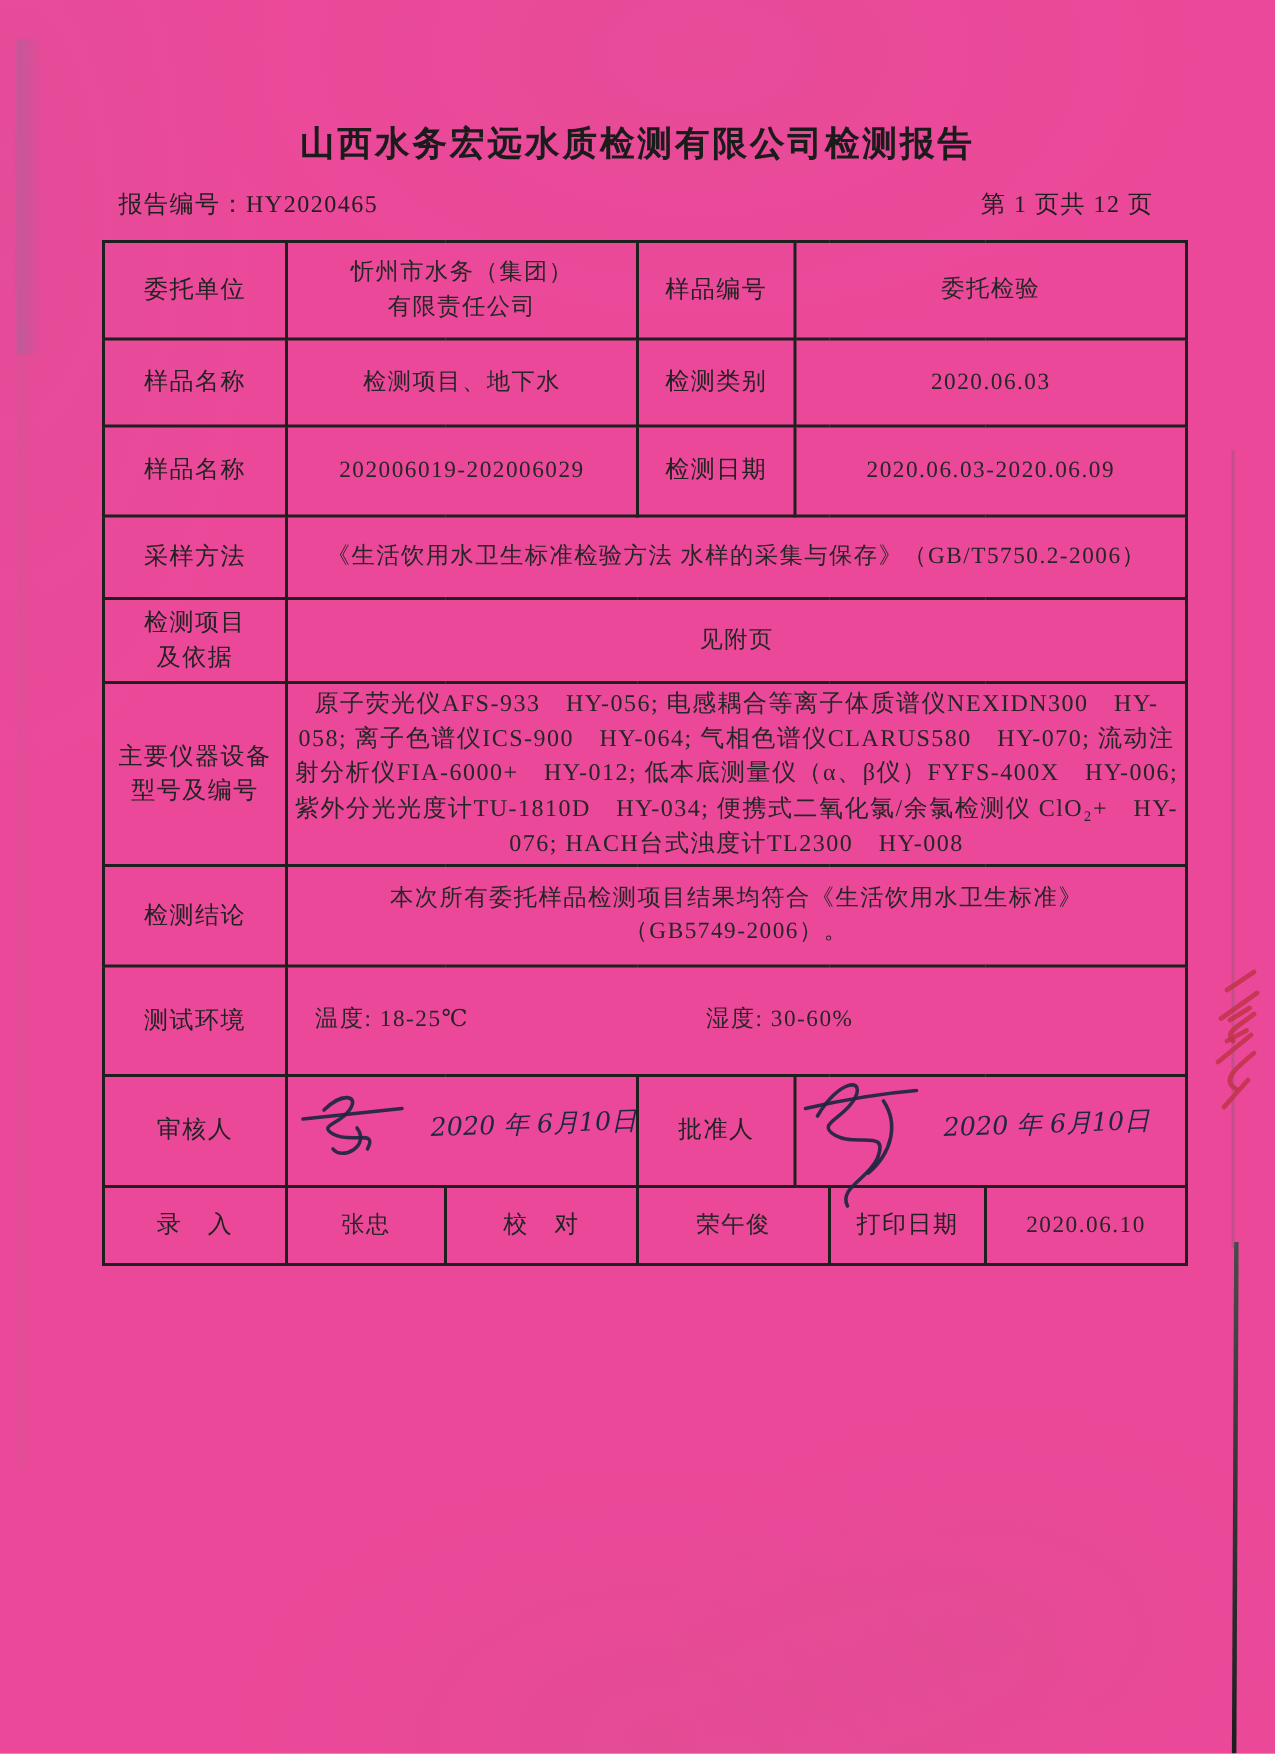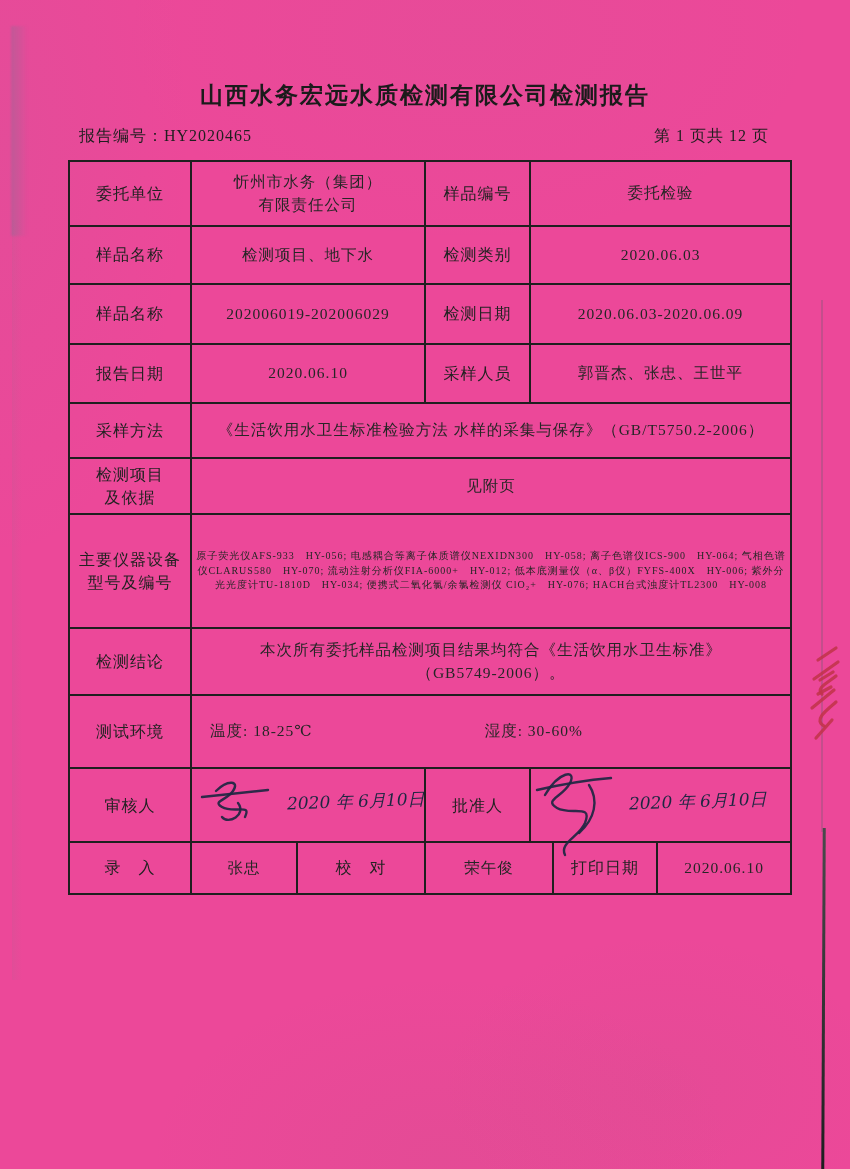--- a/index.html
+++ b/index.html
@@ -55,29 +55,29 @@
   table.report td{
     border:2px solid #1f1f1f;
     text-align:center;vertical-align:middle;
     white-space:pre-line;letter-spacing:1px;
     padding:2px 4px;line-height:1.45;
   }
   td.lab{letter-spacing:2.5px;font-size:16px;color:#222;}
   td.left{text-align:left;padding-left:13px;border-radius:10px;}
   td.instr{
     text-align:left;padding:5px 10px;line-height:1.52;
-    font-size:10px;letter-spacing:.4px;
+    font-size:16px;letter-spacing:.4px;
   }
   
   tr.h1 td{height:59px}  tr.h2 td{height:54px}  tr.h3 td{height:52px}
   tr.h4 td{height:56px}  tr.h5 td{height:54px}  tr.h6 td{height:53px}
   tr.h7 td{height:49px}  tr.h8 td{height:50px}  tr.h9 td{height:108px}
   tr.h10 td{height:61px} tr.h11 td{height:56px} tr.h12 td{height:61px}
   tr.h13 td{height:51px} tr.h14 td{height:46px}
-  .env-cell{display:flex;align-items:flex-start;gap:17px;padding-left:14px;}
+  .env-cell{display:flex;align-items:flex-start;gap:3px;padding-left:14px;}
   .env-cell .env-item{margin-right:155px;white-space:nowrap;}
   .sig-cell{position:relative;overflow:visible;}
   .hw{
     font-style:italic;font-family:"DejaVu Serif",serif;
     font-size:17px;color:var(--ink,#1d2742);letter-spacing:0;
     white-space:nowrap;transform:rotate(-2deg);display:inline-block;
   }
   svg.sig{position:absolute;overflow:visible;z-index:3;pointer-events:none;}
   svg.sig path{fill:none;stroke:var(--ink,#1d2742);stroke-width:2.4;stroke-linecap:round;opacity:.92;}
   .seal{position:absolute;left:806px;top:642px;width:36px;height:108px;z-index:4;}
@@ -129,26 +129,20 @@
     </tr>
 
 
     <tr class="h5">
       <td class="lab">样品名称</td>
       <td colspan="2">202006019-202006029</td>
       <td class="lab">检测日期</td>
       <td colspan="3">2020.06.03-2020.06.09</td>
     </tr>
 
-    <tr class="h6">
-      <td class="lab">报告日期</td>
-      <td colspan="2">2020.06.10</td>
-      <td class="lab">采样人员</td>
-      <td colspan="3">郭晋杰、张忠、王世平</td>
-    </tr>
 
     <tr class="h7">
       <td class="lab">采样方法</td>
       <td colspan="6" class="left">《生活饮用水卫生标准检验方法 水样的采集与保存》（GB/T5750.2-2006）</td>
     </tr>
 
     <tr class="h8">
       <td class="lab">检测项目
 及依据</td>
       <td colspan="6">见附页</td>

